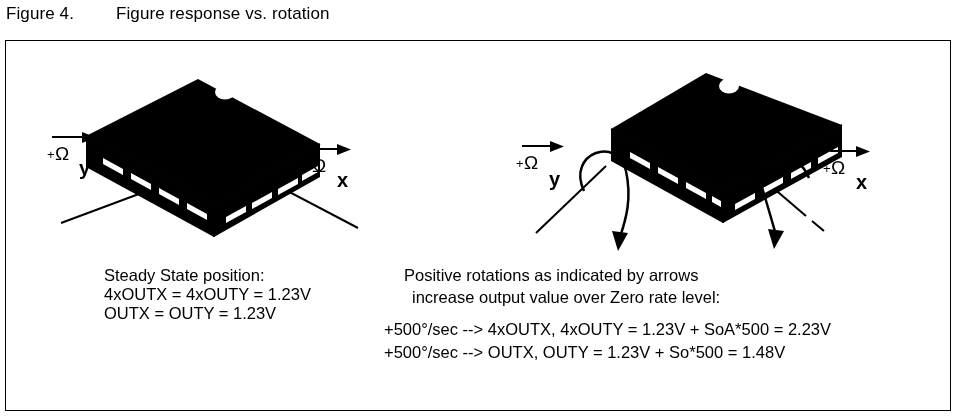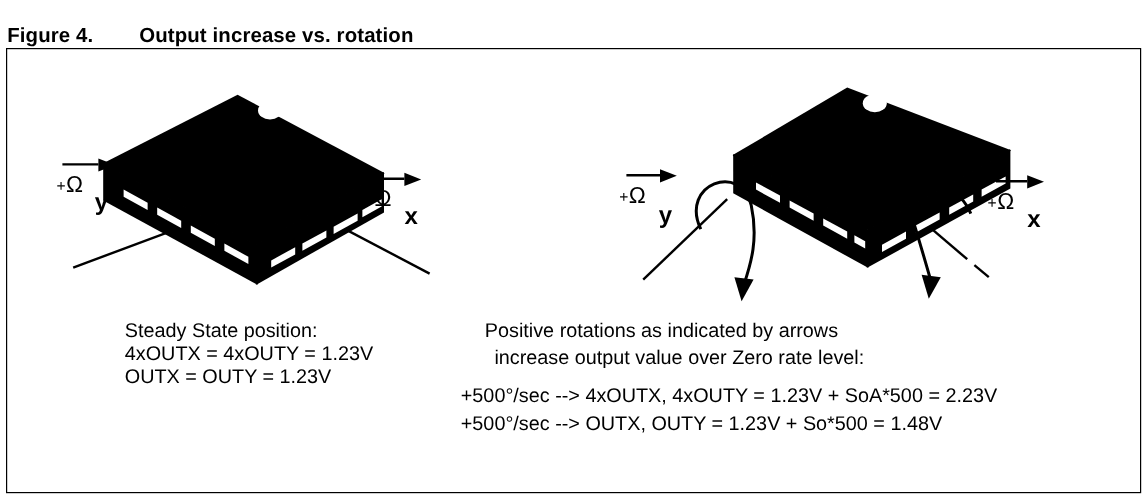--- a/index.html
+++ b/index.html
@@ -16,24 +16,24 @@
   }
   #page {
     position: relative;
     width: 957px;
     height: 417px;
   }
   
   .fig-caption {
     position: absolute;
     left: 6px;
-    top: 20px;
+    top: 4px;
     display: flex;
     align-items: flex-start;
-    font-weight: bold;
+    font-weight: normal;
     font-size: 17px;
     letter-spacing: 0.1px;
     white-space: nowrap;
   }
   .fig-caption .fig-label {
     width: 110px;
     flex: 0 0 110px;
   }
   .fig-caption .fig-title {
     flex: 0 0 auto;
@@ -64,21 +64,21 @@
   .t-plus { font-size: 13px; }
   .stroke-line { stroke: #000000; fill: none; }
 </style>
 </head>
 <body>
 
 <div id="page">
 
   <div class="fig-caption">
     <span class="fig-label">Figure 4.</span>
-    <span class="fig-title">Output increase vs. rotation</span>
+    <span class="fig-title">Figure response vs. rotation</span>
   </div>
 
   <div class="fig-frame">
     <svg class="fig-svg" viewBox="0 0 946 371">
 
       <g>
 
         <line class="stroke-line" x1="208" y1="125" x2="55" y2="182" stroke-width="2"></line>
 
         <line class="stroke-line" x1="236" y1="126" x2="352" y2="187" stroke-width="2"></line>

